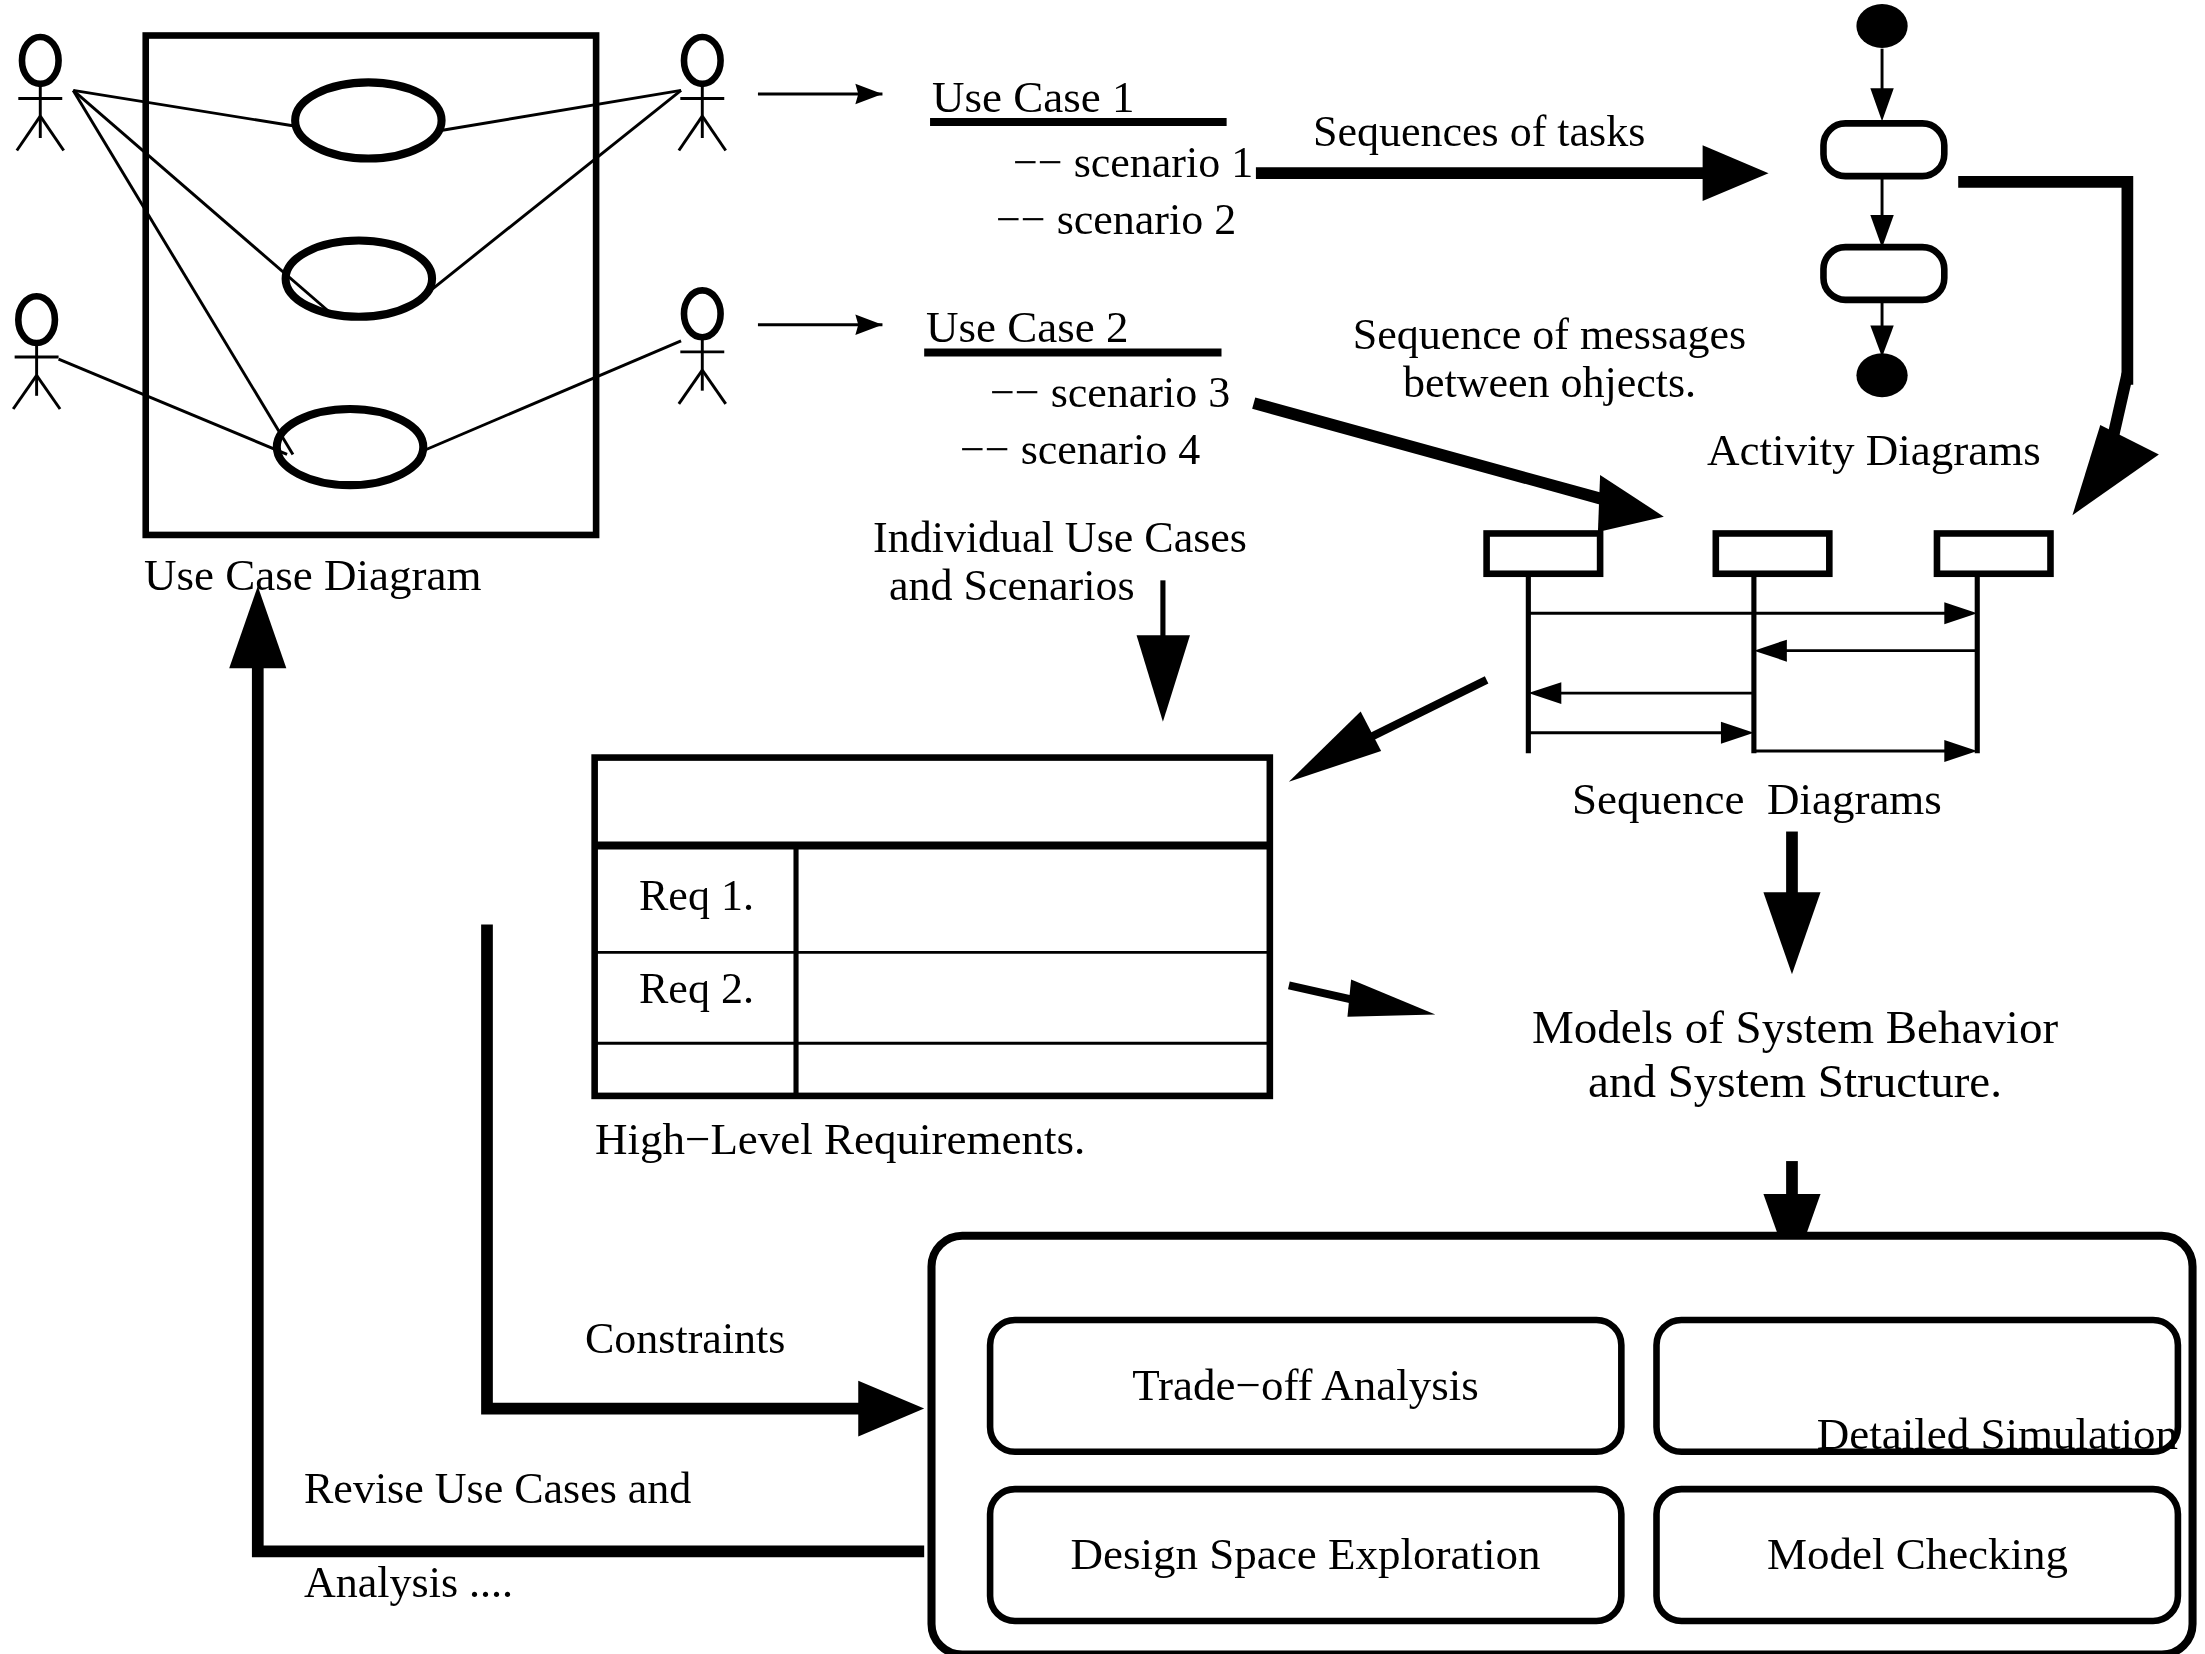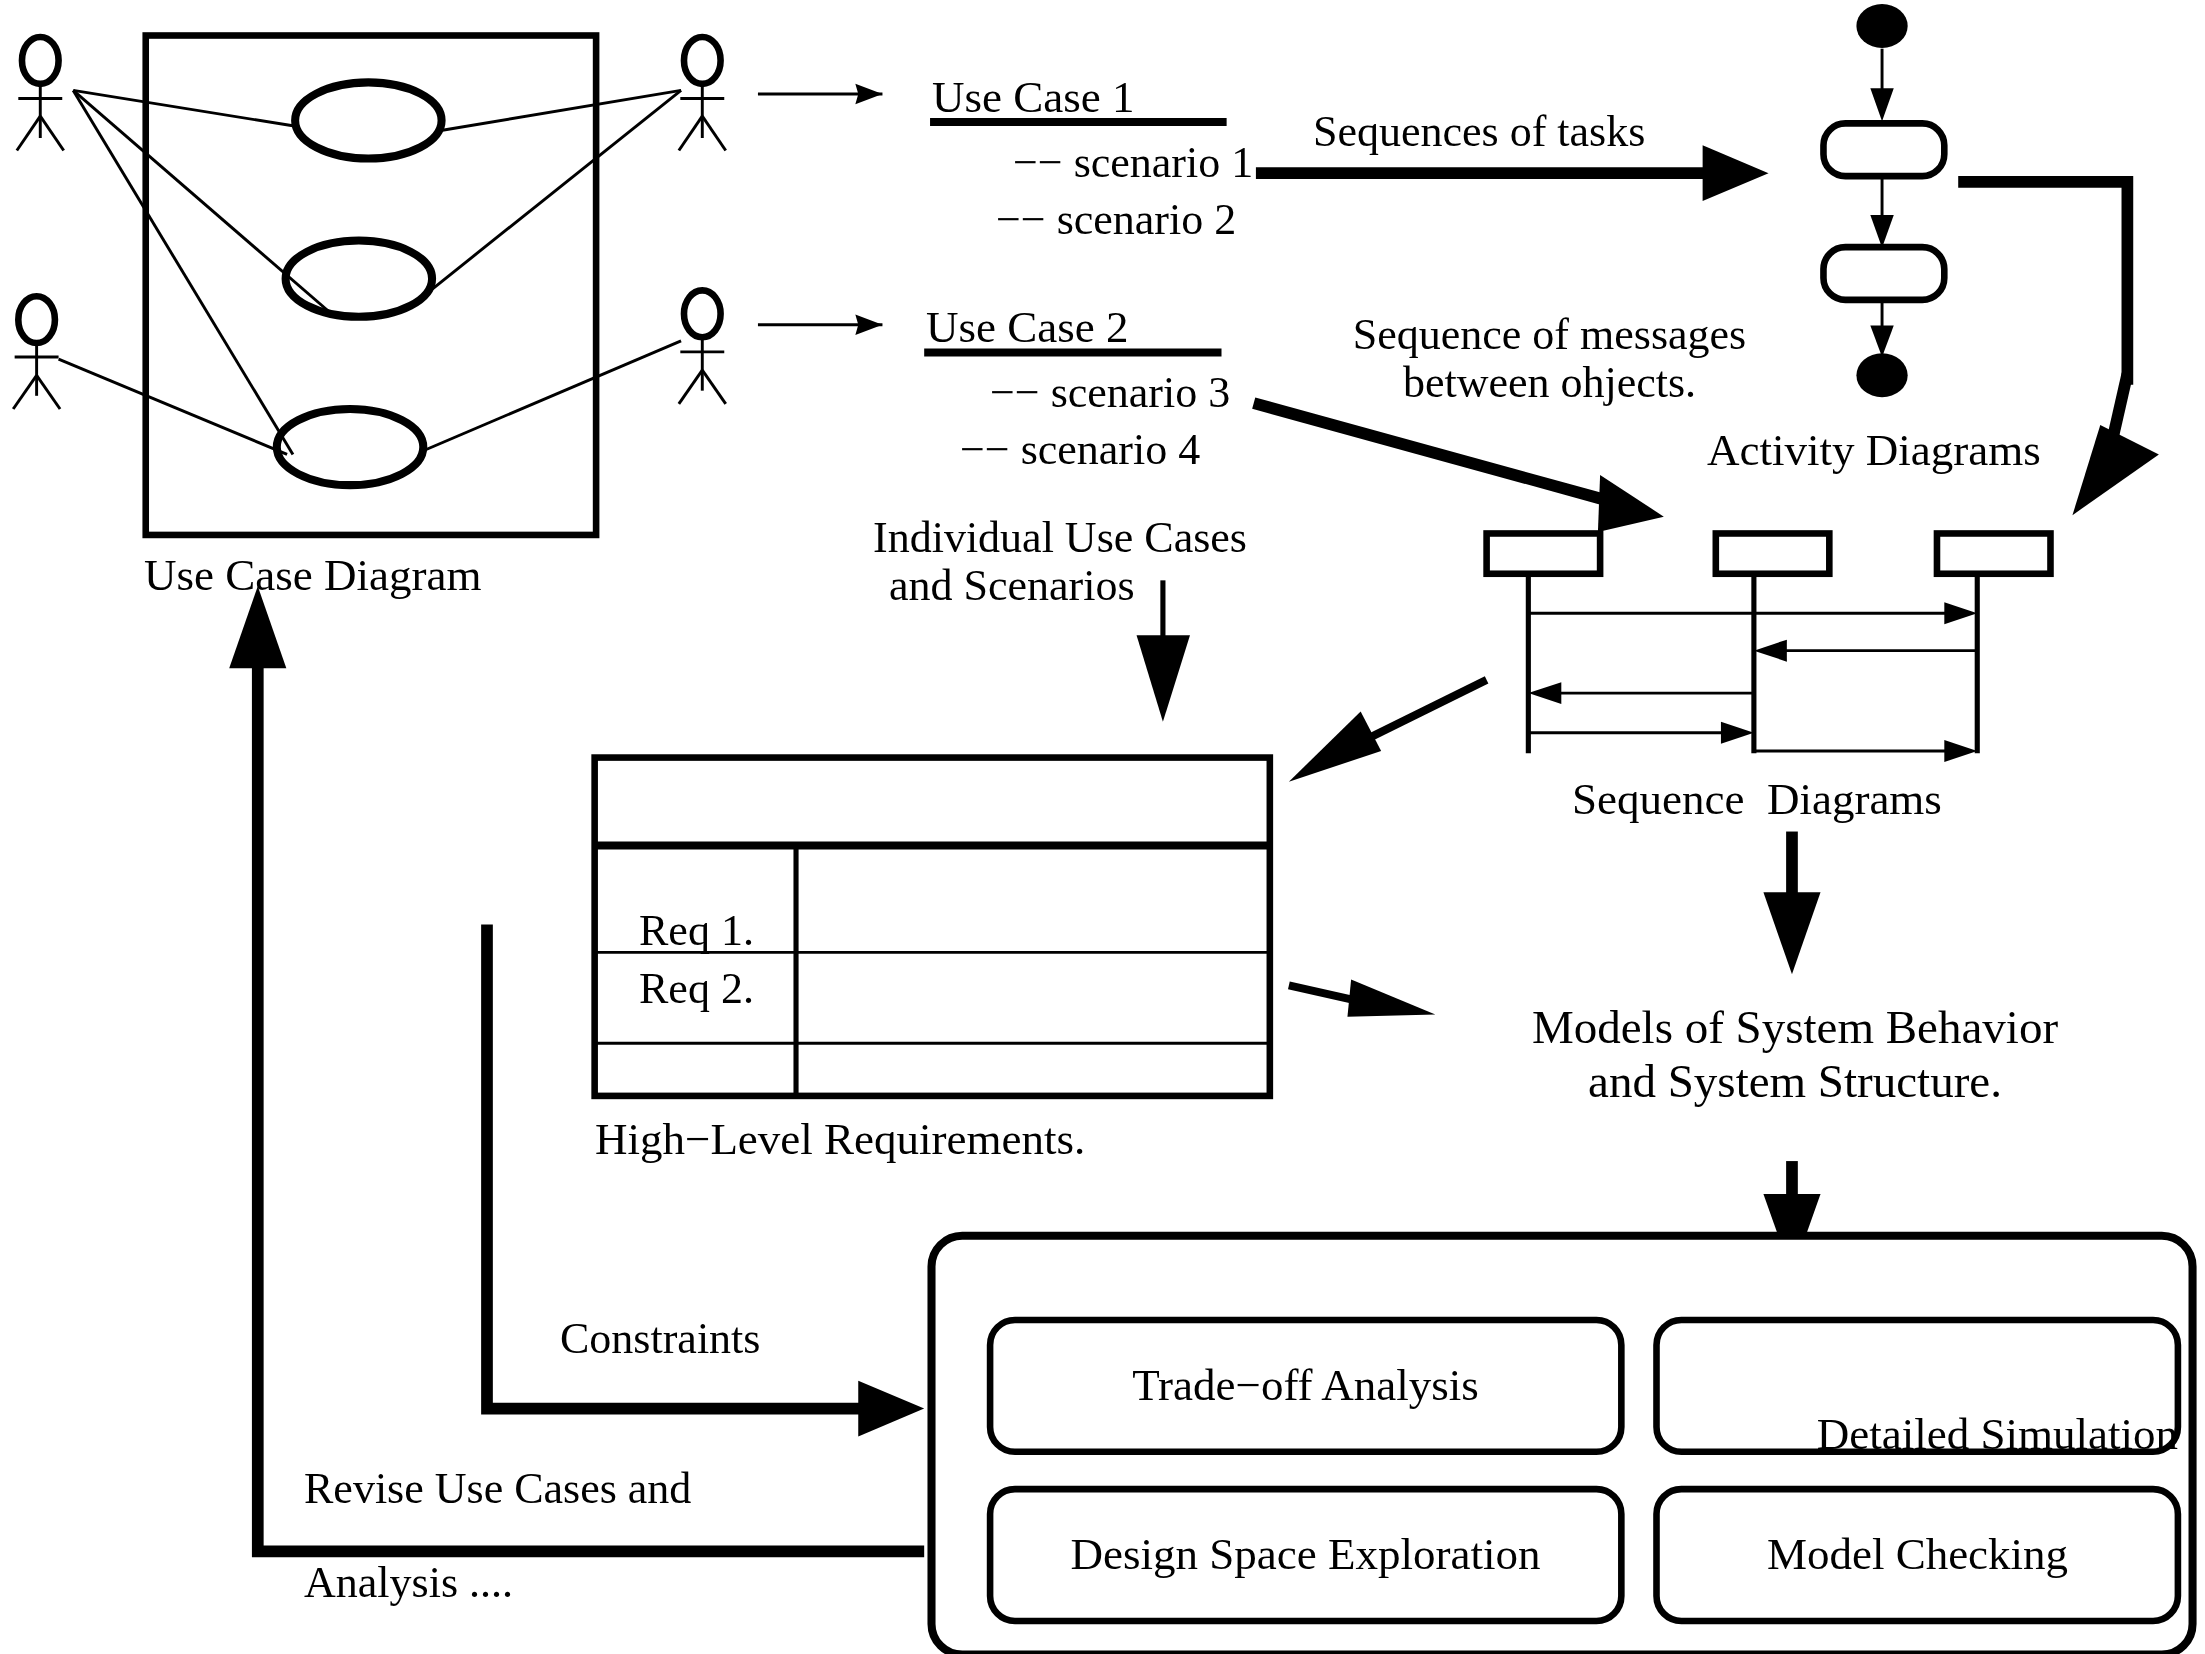--- a/index.html
+++ b/index.html
@@ -236,33 +236,33 @@
   <div class="lbl t-60 center" style="left:1315px; top:311px; width:469px;">Sequence of messages</div>
   <div class="lbl t-62" style="left:1707px; top:426px;">Activity Diagrams</div>
 
   <div class="lbl t-60 center" style="left:1315px; top:359px; width:469px;">between ohjects.</div>
 
   <div class="lbl t-60" style="left:873px; top:514px;">Individual Use Cases</div>
   <div class="lbl t-60" style="left:873px; top:562px;margin-left:16px;">and Scenarios</div>
 
   <div class="lbl t-62" style="left:1572px; top:775px;">Sequence  Diagrams</div>
 
-  <div class="lbl t-60" style="left:639px; top:872px;margin-top:35px;">Req 1.</div>
+  <div class="lbl t-60" style="left:639px; top:872px;">Req 1.</div>
   <div class="lbl t-60" style="left:820px; top:872px;"></div>
   <div class="lbl t-60" style="left:639px; top:965px;">Req 2.</div>
   <div class="lbl t-60" style="left:820px; top:965px;"></div>
   <div class="lbl t-60" style="left:639px; top:1055px;"></div>
   <div class="lbl t-60" style="left:820px; top:1055px;"></div>
 
   <div class="lbl t-62" style="left:595px; top:1115px;">High−Level Requirements.</div>
 
   <div class="lbl t-64 center" style="left:1436px; top:1002px; width:718px;">Models of System Behavior</div>
   <div class="lbl t-64 center" style="left:1436px; top:1056px; width:718px;">and System Structure.</div>
 
-  <div class="lbl t-60" style="left:560px; top:1315px;">Constraints</div>
+  <div class="lbl t-60" style="left:585px; top:1315px;">Constraints</div>
 
   <div class="lbl t-60" style="left:304px; top:1465px;">Revise Use Cases and</div>
   <div class="lbl t-60" style="left:304px; top:1559px;">Analysis ....</div>
 
   <div class="lbl t-62 center" style="left:990px; top:1361px; width:631px;">Trade−off Analysis</div>
   <div class="lbl t-62 center" style="left:1657px; top:1410px; width:521px;text-align:right;">Detailed Simulation</div>
   <div class="lbl t-62 center" style="left:990px; top:1530px; width:631px;">Design Space Exploration</div>
   <div class="lbl t-62 center" style="left:1657px; top:1530px; width:521px;">Model Checking</div>
 
 </div>

